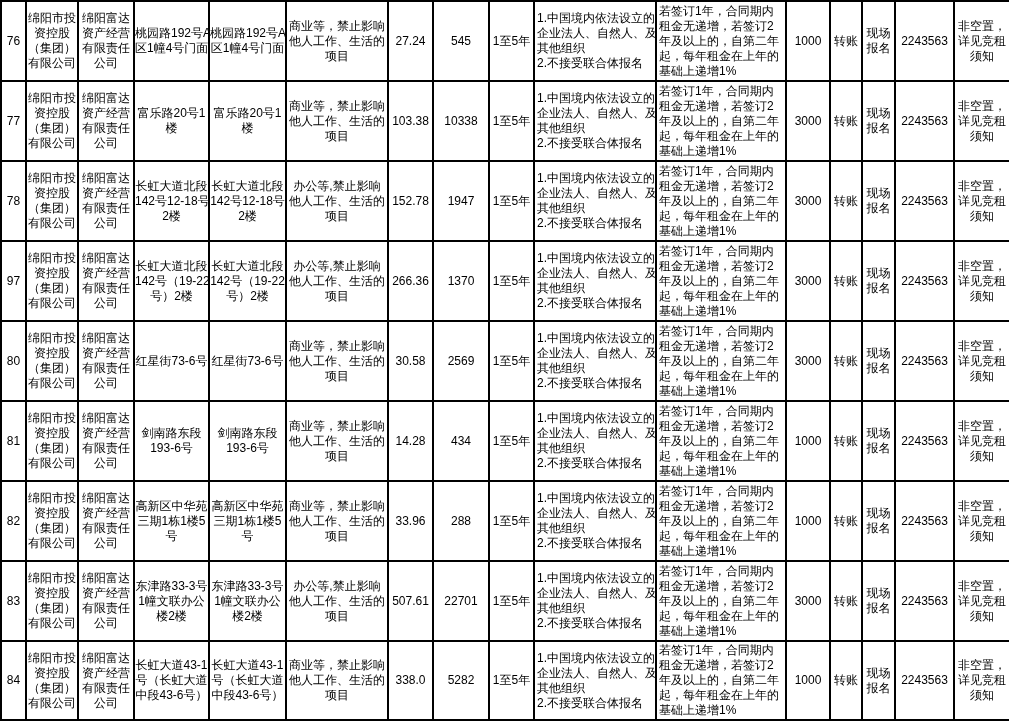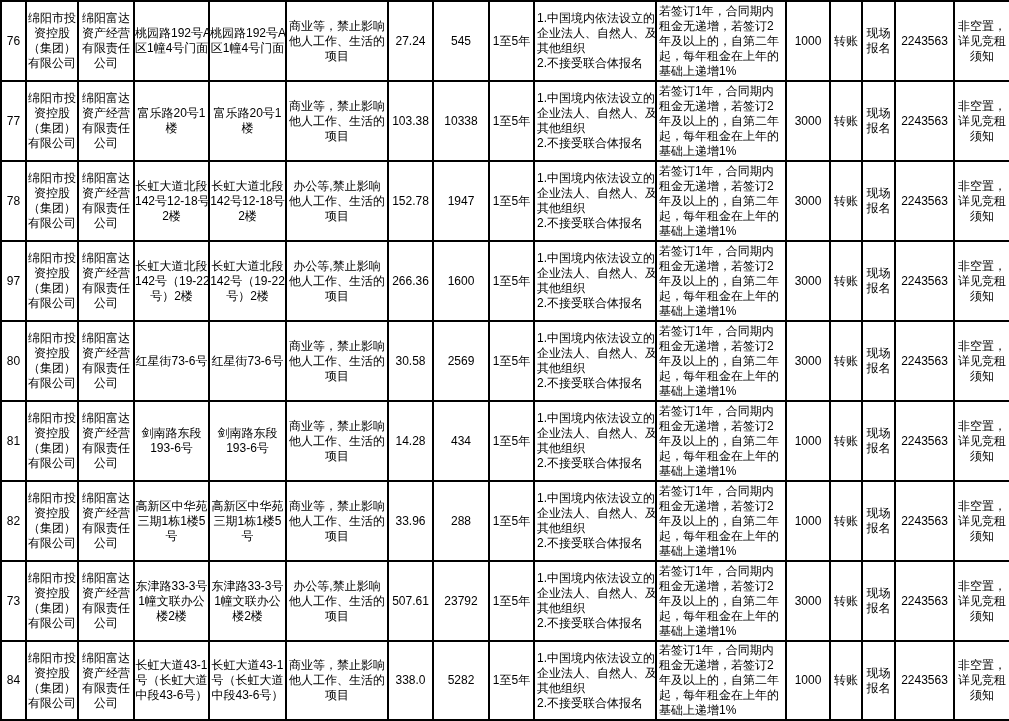--- a/index.html
+++ b/index.html
@@ -191,21 +191,21 @@
     <td>长虹大道北段
 142号（19-22
 号）2楼</td>
     <td>长虹大道北段
 142号（19-22
 号）2楼</td>
     <td>办公等,禁止影响
 他人工作、生活的
 项目</td>
     <td>266.36</td>
-    <td>1600</td>
+    <td>1370</td>
     <td>1至5年</td>
     <td class="l">1.中国境内依法设立的
 企业法人、自然人、及
 其他组织
 2.不接受联合体报名</td>
     <td class="l">若签订1年，合同期内
 租金无递增，若签订2
 年及以上的，自第二年
 起，每年租金在上年的
 基础上递增1%</td>
@@ -326,40 +326,40 @@
     <td>1000</td>
     <td>转账</td>
     <td>现场
 报名</td>
     <td>2243563</td>
     <td>非空置，
 详见竞租
 须知</td>
   </tr>
       <tr>
-    <td>73</td>
+    <td>83</td>
     <td>绵阳市投
 资控股
 （集团）
 有限公司</td>
     <td>绵阳富达
 资产经营
 有限责任
 公司</td>
     <td>东津路33-3号
 1幢文联办公
 楼2楼</td>
     <td>东津路33-3号
 1幢文联办公
 楼2楼</td>
     <td>办公等,禁止影响
 他人工作、生活的
 项目</td>
     <td>507.61</td>
-    <td>23792</td>
+    <td>22701</td>
     <td>1至5年</td>
     <td class="l">1.中国境内依法设立的
 企业法人、自然人、及
 其他组织
 2.不接受联合体报名</td>
     <td class="l">若签订1年，合同期内
 租金无递增，若签订2
 年及以上的，自第二年
 起，每年租金在上年的
 基础上递增1%</td>

